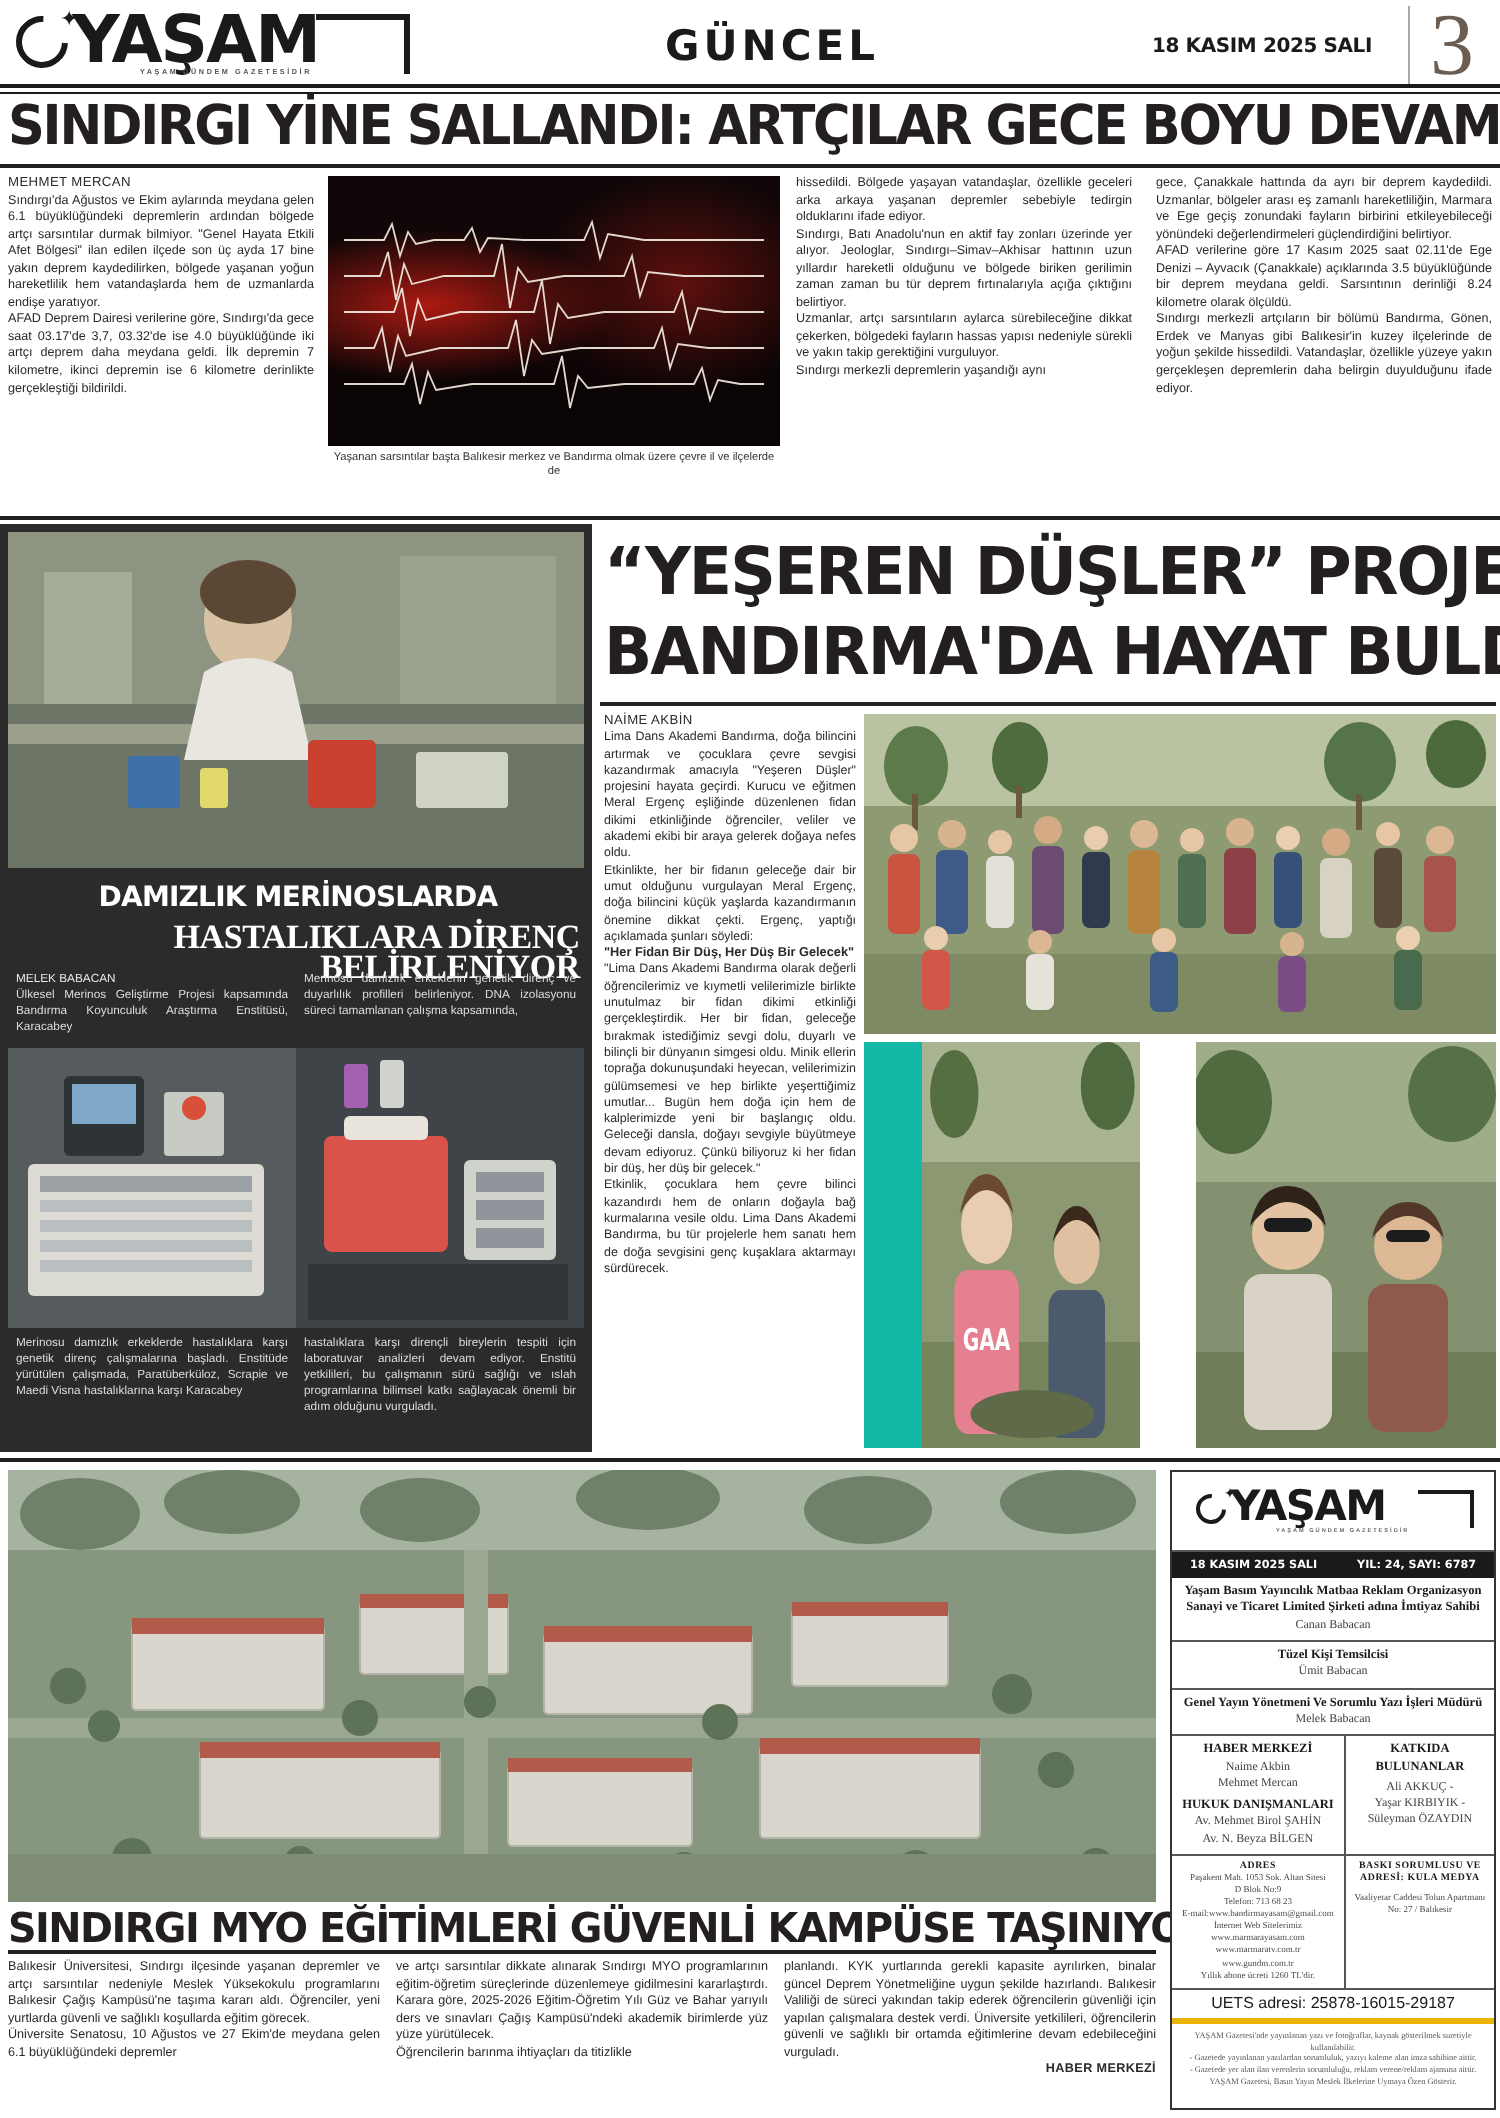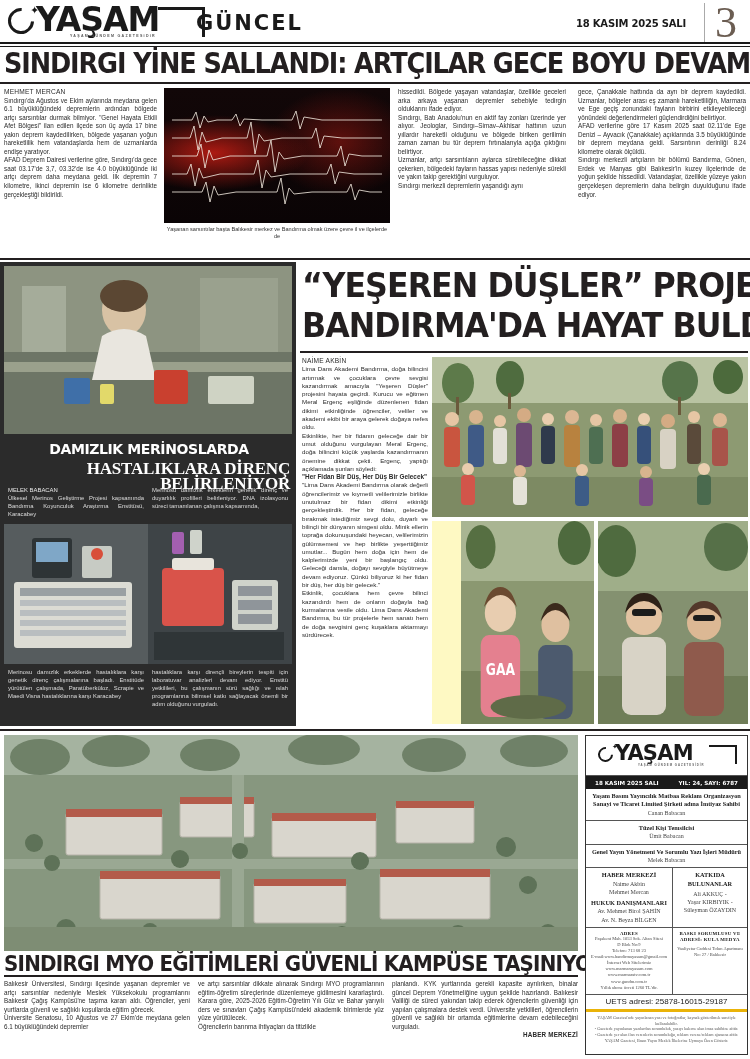--- a/index.html
+++ b/index.html
@@ -37,21 +37,21 @@
     font-weight: bold; font-size: 33px; letter-spacing: -1px;
     color: #1a1a1a; line-height: 36px;
   }
   .logo-rule1 { position:absolute; left:152px; top:4px; width:46px; height:2.5px; background:#1a1a1a; }
   .logo-rule2 { position:absolute; left:196px; top:4px; width:2.5px; height:30px; background:#1a1a1a; }
   .logo-sub {
     position: absolute; left: 64px; top: 31px; font-size: 3.6px;
     letter-spacing: 1.3px; color: #555; font-weight: bold;
   }
   .section-title {
-    flex: 1; text-align: left;
+    flex: 1; text-align: center;
     font-family: "DejaVu Sans", sans-serif;
     font-weight: bold; font-size: 21px; letter-spacing: 2px;
     color: #1a1a1a;
   }
   .mast-date {
     font-family: "DejaVu Sans", sans-serif;
     font-weight: bold; font-size: 10px; letter-spacing: -0.2px;
     color: #1a1a1a; margin-right: 18px;
   }
   .page-num {
@@ -147,21 +147,21 @@
   .dz-byline { color: #e8e8e8; }
   .lab-img2 {
     position: absolute; left: 4px; top: 524px; width: 288px; height: 140px;
     background: #3a3f42; overflow: hidden;
   }
   .dz-body2 { position: absolute; top: 668px; font-size: 5.9px; line-height: 8px; color: #ddd; text-align: justify; }
 
   
   .ph { position: absolute; overflow: hidden; }
   .ph-a { left: 432px; top: 357px; width: 316px; height: 160px; background: #8d9c7a; }
-  .ph-b { left: 432px; top: 521px; width: 162px; height: 203px; background: #fef9c3; padding-left: 29px; }
+  .ph-b { left: 432px; top: 521px; width: 138px; height: 203px; background: #14b8a6; padding-left: 29px; }
   .ph-c { left: 598px; top: 521px; width: 150px; height: 203px; background: #6f8060; }
   .s2-bot-rule { position: absolute; left: 0; top: 729px; width: 750px; height: 2px; background: #231f20; }
 
   
   .campus { position: absolute; left: 4px; top: 735px; width: 574px; height: 216px; background: #7d8a86; overflow: hidden; }
   .c-head {
     position: absolute; left: 4px; top: 952px; width: 574px;
     font-family: "DejaVu Sans", sans-serif; font-weight: bold;
     font-size: 20.5px; line-height: 24px; letter-spacing: -0.8px; color: #231f20;
     transform: scaleX(0.97); transform-origin: left center; white-space: nowrap;

